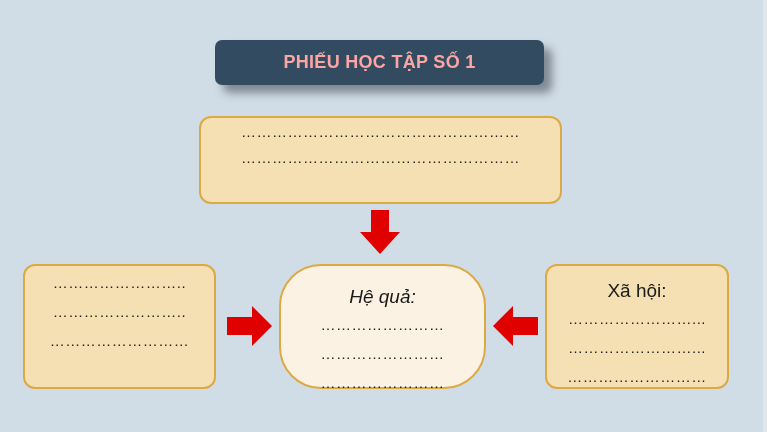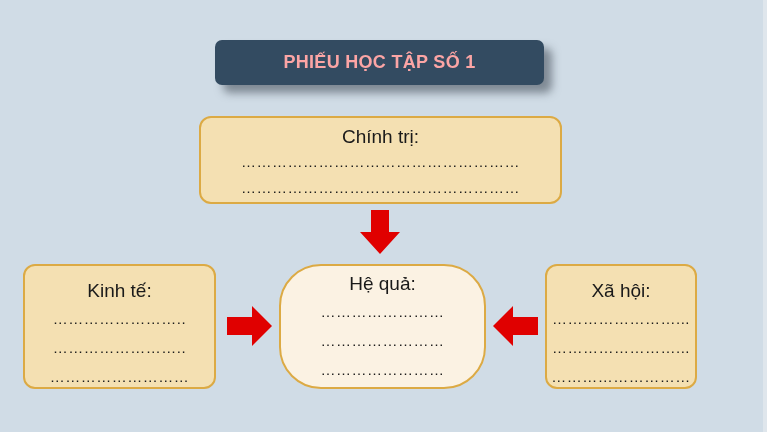--- a/index.html
+++ b/index.html
@@ -9,46 +9,44 @@
            box-shadow: 8px 8px 8px rgba(60,70,80,0.55); color:#fca5a5; font-weight:bold; font-size:18px;
            display:flex; align-items:center; justify-content:center; letter-spacing:0.3px; }
   .box { position:absolute; background:#f4e0b2; border:2px solid #dcaa44; border-radius:12px; box-sizing:border-box; color:#1a1a1a; }
   .box .lbl { text-align:center; font-size:19px; }
   .dots { font-size:15px; letter-spacing:0.5px; text-align:center; line-height:24px; white-space:nowrap; overflow:hidden; }
   #chinh-tri { left:199px; top:116px; width:363px; height:88px; }
   #chinh-tri .lbl { margin-top:8px; }
   #chinh-tri .dots { margin-top:2px; line-height:24px; }
   #kinh-te { left:23px; top:264px; width:193px; height:125px; }
   #kinh-te .lbl { margin-top:14px; }
-  #xa-hoi { left:545px; top:264px; width:152px; height:125px; }
+  #xa-hoi { left:545px; top:264px; width:184px; height:125px; }
   #xa-hoi .lbl { margin-top:14px; }
   #he-qua { left:279px; top:264px; width:207px; height:125px; background:#fbf2e3; border-radius:42px; }
-  #he-qua .lbl { margin-top:7px; }
+  #he-qua .lbl { margin-top:20px;font-style:italic; }
   .side .dots { margin-top:4px; line-height:25px; }
   .arrow { position:absolute; }
 </style>
 </head>
 <body>
 
 <div class="edge"></div>
 
 <div class="title">PHIẾU HỌC TẬP SỐ 1</div>
 
 <div class="box" id="chinh-tri">
-  <div class="lbl">Chính trị:</div>
   <div class="dots">………………………………………………</div>
   <div class="dots">………………………………………………</div>
 </div>
 
 <svg class="arrow" style="left:360px;top:210px" width="40" height="45" viewBox="0 0 40 45">
   <polygon points="11,0 29,0 29,22 40,22 20,44 0,22 11,22" fill="#e00000"></polygon>
 </svg>
 
 <div class="box side" id="kinh-te">
-  <div class="lbl">Kinh tế:</div>
   <div class="dots">……………………..</div>
   <div class="dots">……………………..</div>
   <div class="dots">………………………</div>
 </div>
 
 <svg class="arrow" style="left:227px;top:306px" width="46" height="40" viewBox="0 0 46 40">
   <polygon points="0,11 25,11 25,0 45,20 25,40 25,29 0,29" fill="#e00000"></polygon>
 </svg>
 
 <div class="box side" id="he-qua">

